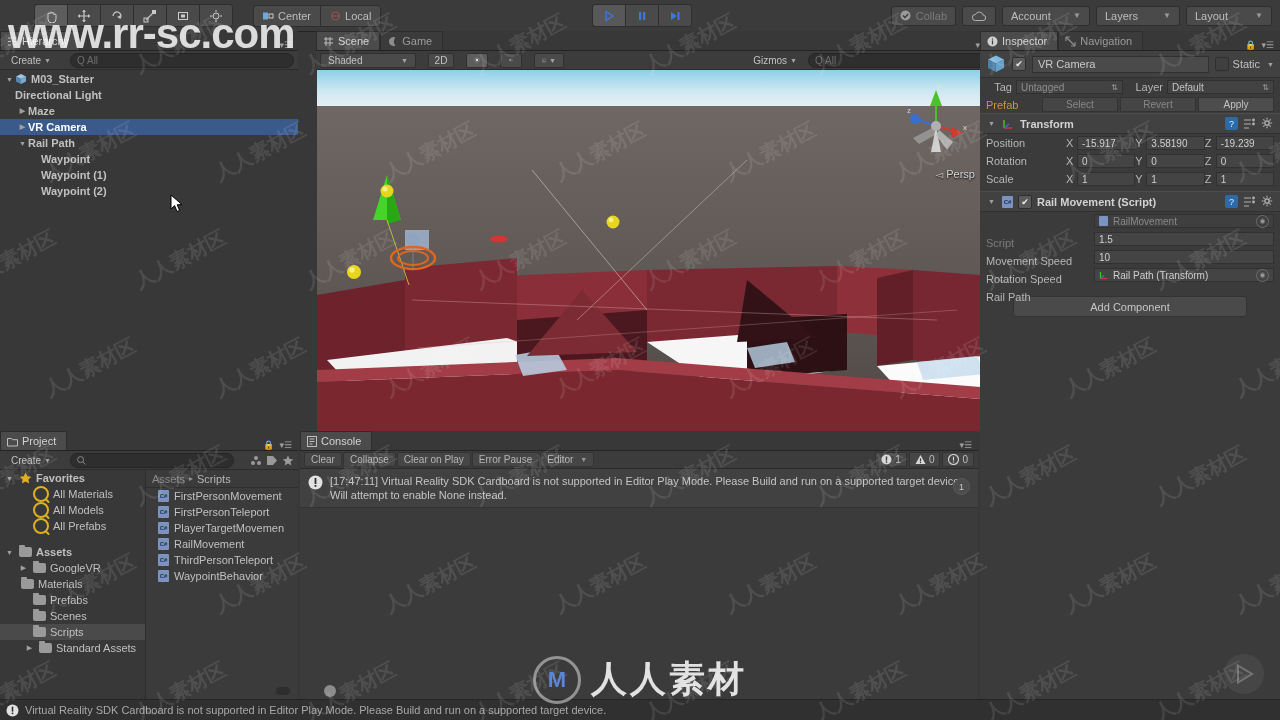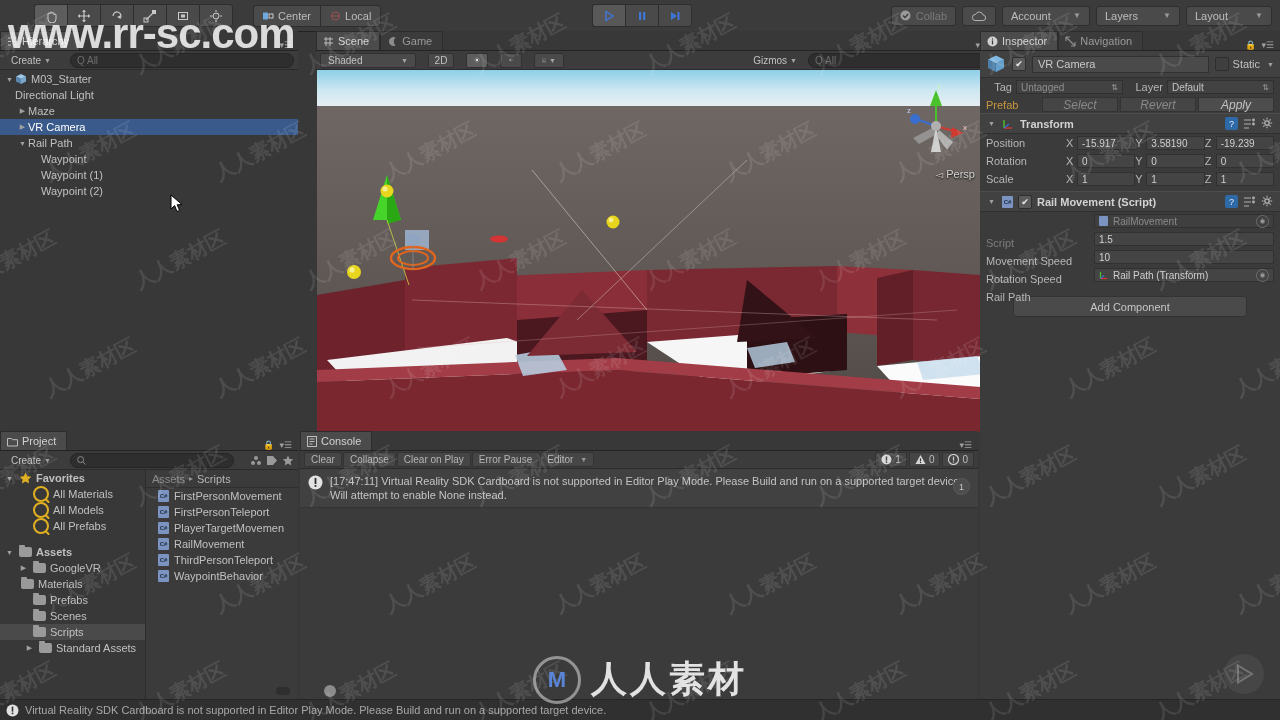--- a/index.html
+++ b/index.html
@@ -95,21 +95,21 @@
   .tb-btn {
     height: 20px; background: #4a4a4a; border: 1px solid #2e2e2e;
     border-radius: 3px; display: flex; align-items: center;
     padding: 0 8px; font-size: 11px; color: #bdbdbd; gap: 5px;
     box-sizing: border-box;
   }
   .tb-btn.dim { color: #7a7a7a; }
 
   
   #hierarchy { left: 0; top: 31px; width: 298px; height: 400px; }
-  .h-list { padding-top: 1px; }
+  .h-list { padding-top: 1px; font-weight: bold; }
   .h-item {
     height: 16px; display: flex; align-items: center;
     font-size: 11px; color: #c0c0c0; padding-left: 4px;
   }
   .h-item.selected { background: #3a5a8c; color: #ffffff; }
   .tri {
     width: 11px; text-align: center; font-size: 7px;
     color: #a0a0a0; flex: 0 0 11px;
   }
   .tri.empty { visibility: hidden; }
@@ -243,21 +243,21 @@
   .insp-row {
     height: 18px; display: flex; align-items: center;
     gap: 4px; padding: 0 6px; font-size: 11px;
   }
   .lbl { color: #b6b6b6; }
   .prefab-row { height: 17px; display: flex; align-items: center; padding: 0 6px; gap: 2px; }
   .prefab-label { color: #c8963c; font-size: 11px; width: 54px; }
   .pf-btn {
     flex: 1; height: 15px; background: #454545; border: 1px solid #333;
     display: flex; align-items: center; justify-content: center;
-    font-size: 12px; color: #888; box-sizing: border-box; font-style: italic;
+    font-size: 10px; color: #888; box-sizing: border-box;
   }
   .pf-btn.on { color: #c0c0c0; background: #4d4d4d; }
   .comp-header {
     height: 19px; display: flex; align-items: center; gap: 5px;
     padding: 0 6px; background: #414141;
     border-top: 1px solid #4d4d4d; border-bottom: 1px solid #303030;
   }
   .comp-title { font-size: 11px; color: #d2d2d2; font-weight: bold; }
   .comp-icons { margin-left: auto; display: flex; align-items: center; gap: 5px; }
   .icon-sq {

